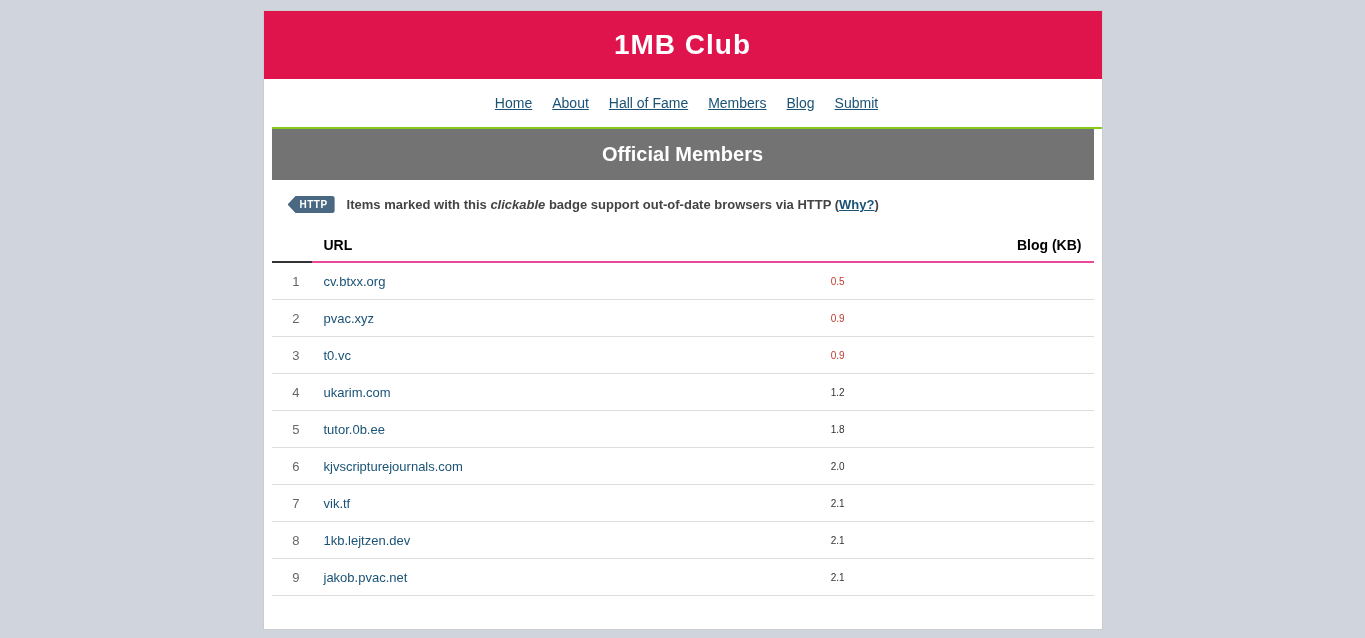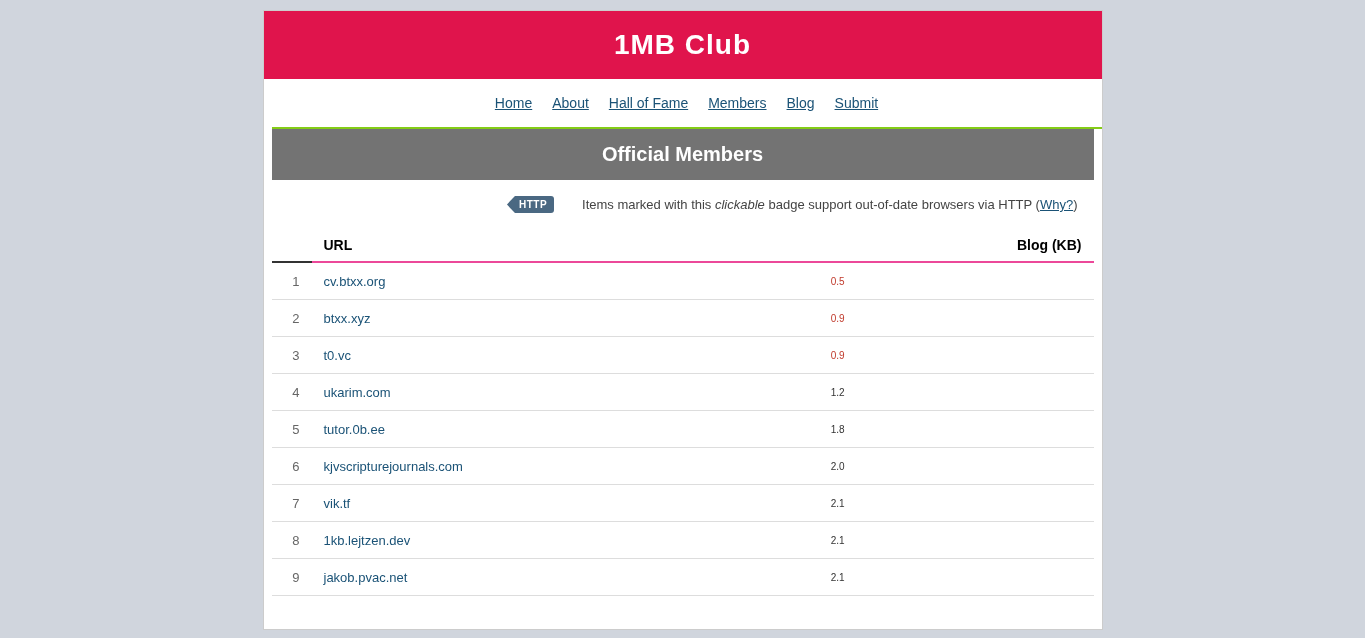--- a/index.html
+++ b/index.html
@@ -73,43 +73,43 @@
 
     #section-title {
       color: #ffffff;
       font-size: 20px;
       font-weight: bold;
     }
 
     #http-notice {
       display: flex;
       align-items: center;
-      gap: 28px;
+      gap: 12px;
       padding: 16px 24px 8px 24px;
       font-size: 13px;
       color: #444;
-      justify-content: flex-end;
     }
 
     .http-badge {
       background-color: #4a6882;
       color: white;
       font-size: 10px;
       font-weight: bold;
       padding: 3px 7px;
       border-radius: 3px;
       letter-spacing: 0.5px;
       clip-path: polygon(8px 0%, 100% 0%, 100% 100%, 8px 100%, 0% 50%);
       padding-left: 12px;
       white-space: nowrap;
     }
 
     .notice-text {
       font-size: 13px;
       color: #444;
+      font-weight: bold;
     }
 
     .notice-text em {
       font-style: italic;
     }
 
     .notice-link {
       color: #1a5276;
       text-decoration: underline;
       cursor: pointer;
@@ -209,21 +209,21 @@
     </thead>
     <tbody id="table-body">
 
     <tr>
           <td class="row-number">1</td>
           <td class="url-cell"><a href="#">cv.btxx.org</a></td>
           <td class="size-cell size-red">0.5</td>
         </tr>
         <tr>
           <td class="row-number">2</td>
-          <td class="url-cell"><a href="#">btxx.xyz</a></td>
+          <td class="url-cell"><a href="#">pvac.xyz</a></td>
           <td class="size-cell size-red">0.9</td>
         </tr>
         <tr>
           <td class="row-number">3</td>
           <td class="url-cell"><a href="#">t0.vc</a></td>
           <td class="size-cell size-red">0.9</td>
         </tr>
         <tr>
           <td class="row-number">4</td>
           <td class="url-cell"><a href="#">ukarim.com</a></td>

